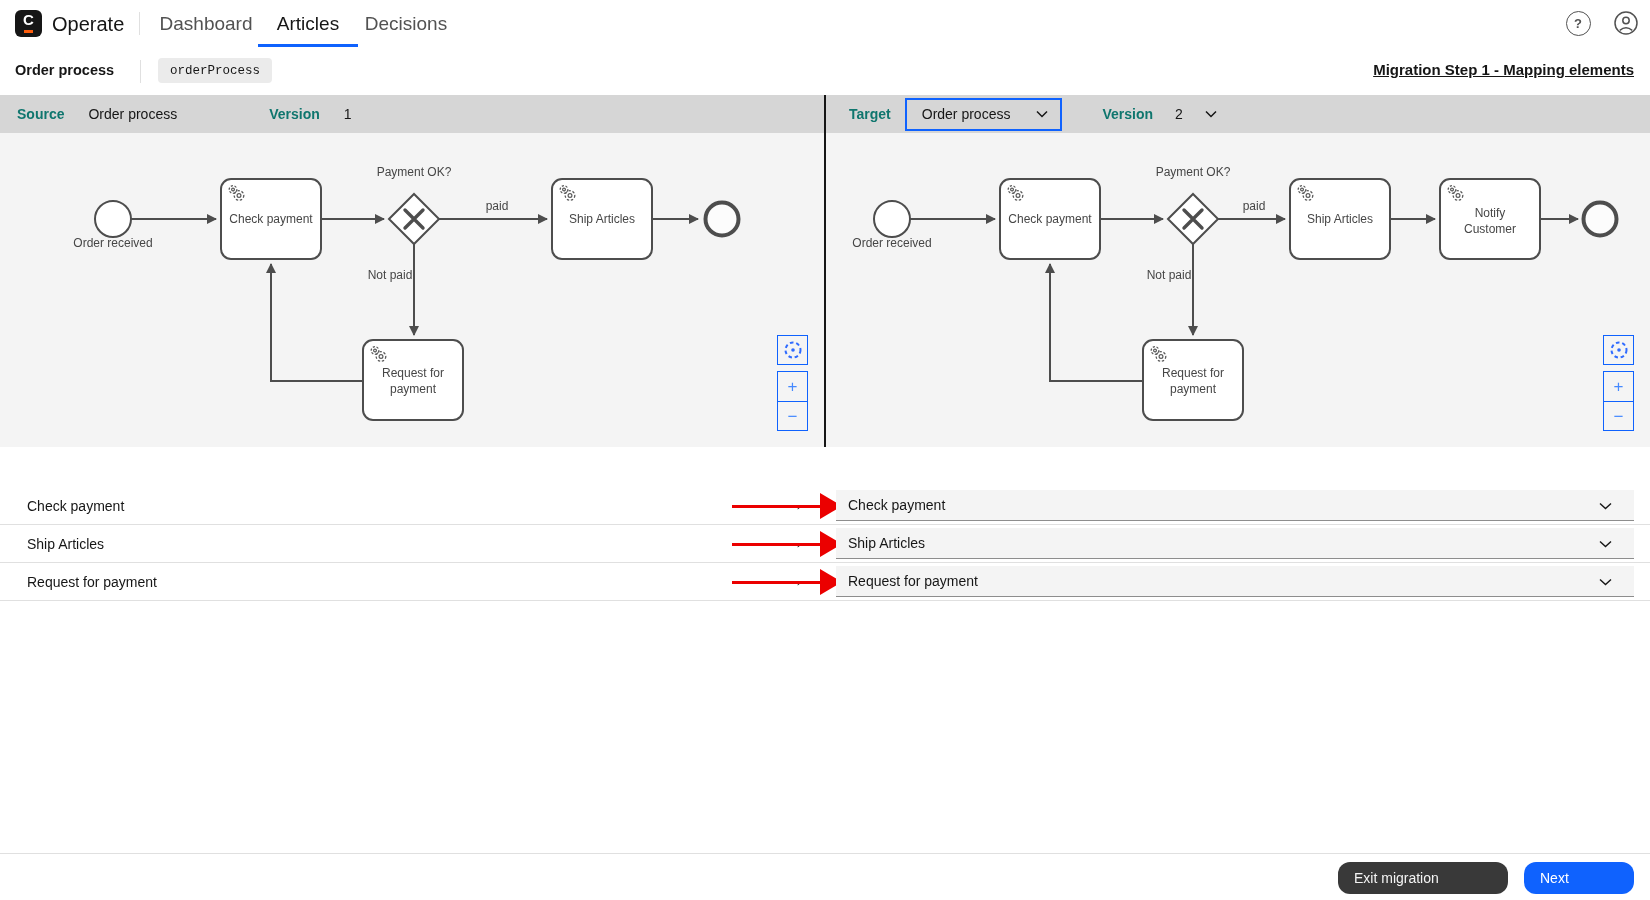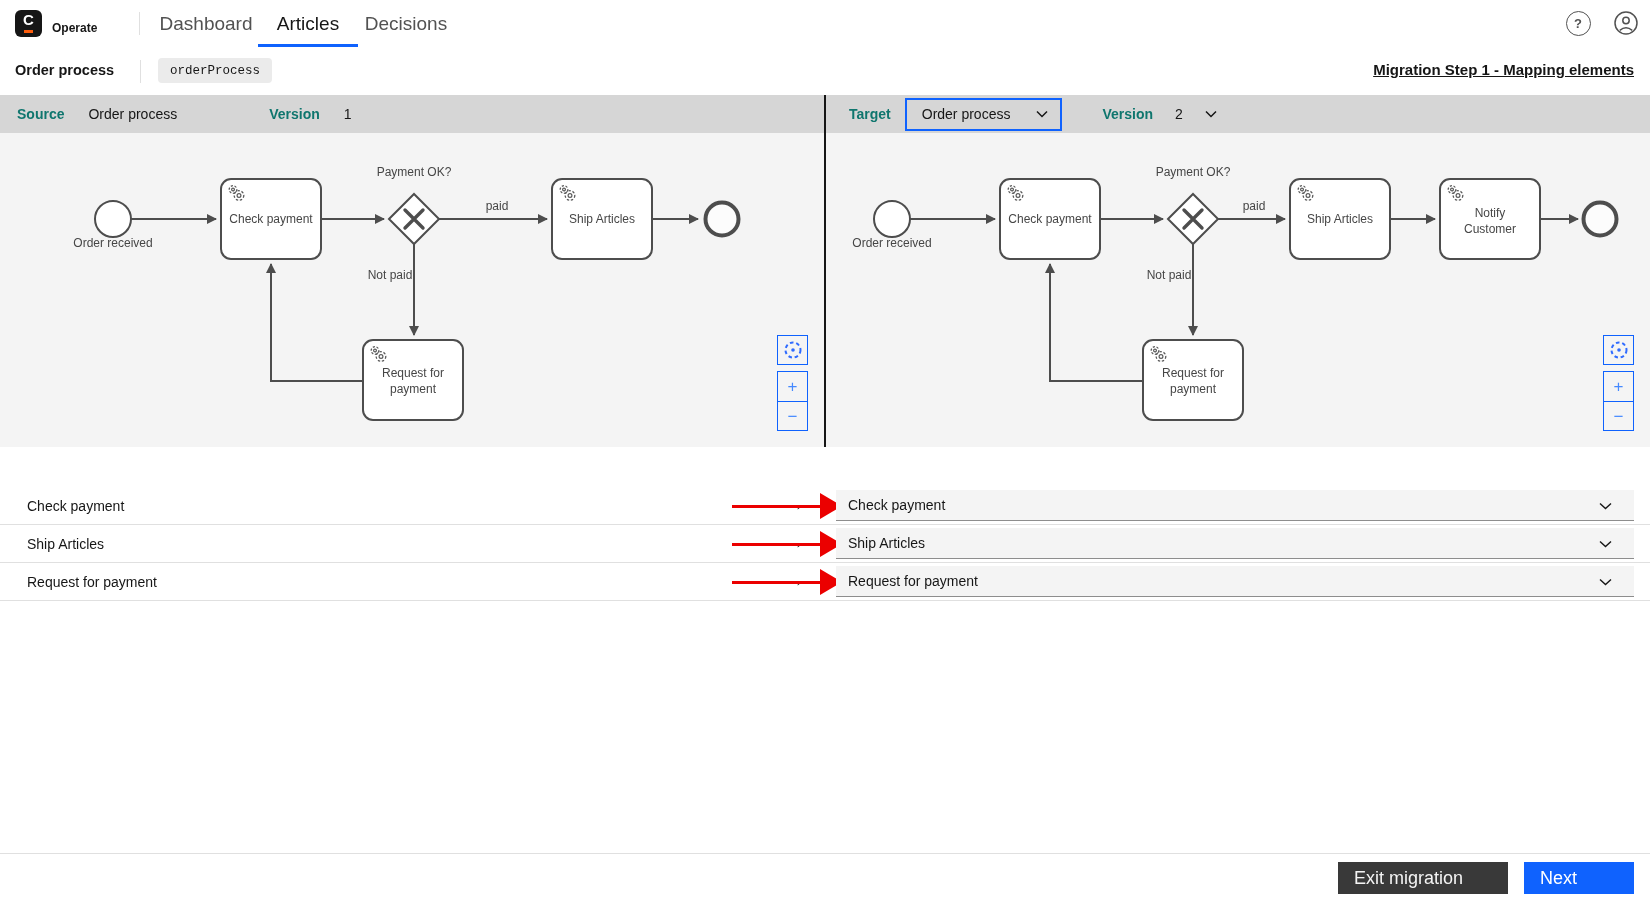--- a/index.html
+++ b/index.html
@@ -3,21 +3,21 @@
 <meta charset="utf-8">
 <style>
   html,body{margin:0;padding:0;background:#fff;}
   .stage{position:relative;width:1650px;height:900px;overflow:hidden;background:#fff;
          font-family:"Liberation Sans",sans-serif;color:#161616;}
   
   .topnav{position:absolute;left:0;top:0;width:1650px;height:47px;background:#fff;border-bottom:1px solid #e0e0e0;}
   .logo{position:absolute;left:15px;top:10px;width:27px;height:27px;background:#161616;border-radius:6px;}
   .logoC{position:absolute;left:0;top:1px;width:27px;text-align:center;color:#fff;font-weight:700;font-size:15px;}
   .logobar{position:absolute;left:9px;bottom:4px;width:9px;height:3px;background:#fc5d0d;}
-  .appname{position:absolute;left:52px;top:13px;font-size:12px;font-weight:700;margin-top:8px;}
+  .appname{position:absolute;left:52px;top:13px;font-size:20px;font-weight:400;}
   .navdiv{position:absolute;left:139px;top:12px;width:1px;height:23px;background:#e0e0e0;}
   .tab{position:absolute;top:0;height:47px;display:flex;align-items:center;justify-content:center;
        font-size:19px;color:#525252;cursor:pointer;}
   .tab.active{color:#161616;}
   .tab.active::after{content:"";position:absolute;left:0;right:0;bottom:0;height:3px;background:#0f62fe;}
   .iconbtn{position:absolute;top:9px;width:28px;height:28px;display:flex;align-items:center;justify-content:center;}
   .circleicon{width:23px;height:23px;border:1.5px solid #525252;border-radius:50%;display:flex;align-items:center;justify-content:center;
               font-size:13px;color:#525252;font-weight:600;}
   
   .crumbbar{position:absolute;left:0;top:47px;width:1650px;height:48px;background:#fff;}
@@ -55,22 +55,22 @@
          box-sizing:border-box;display:flex;align-items:center;font-size:14px;cursor:pointer;}
   .mdrop span{padding-left:12px;}
   .mdrop svg{position:absolute;right:22px;top:12px;}
   .annot{position:absolute;left:730px;top:0;width:112px;height:38px;}
   .ann-glyph{position:absolute;left:58px;top:9px;font-size:15px;color:#161616;}
   .redline{position:absolute;left:2px;top:17.5px;width:92px;height:3px;background:#eb0000;}
   .redtri{position:absolute;left:90px;top:6px;width:0;height:0;border-left:22px solid #eb0000;
           border-top:13px solid transparent;border-bottom:13px solid transparent;}
   
   .footer{position:absolute;left:0;top:853px;width:1650px;height:47px;background:#fff;border-top:1px solid #e0e0e0;box-sizing:border-box;}
-  .btn{position:absolute;top:8px;height:32px;font-size:18px;display:flex;align-items:center;padding-left:16px;
-       box-sizing:border-box;cursor:pointer;font-family:"Liberation Sans",sans-serif;}
+  .btn{position:absolute;top:8px;height:32px;font-size:14px;display:flex;align-items:center;padding-left:16px;
+       box-sizing:border-box;cursor:pointer;font-family:"Liberation Sans",sans-serif;border-radius:12px;}
   .btn-dark{left:1338px;width:170px;background:#393939;color:#f4f4f4;}
   .btn-blue{left:1524px;width:110px;background:#0f62fe;color:#fff;}
 </style>
 </head>
 <body>
 
 <div class="stage">
 
   <div class="topnav">
     <div class="logo">

